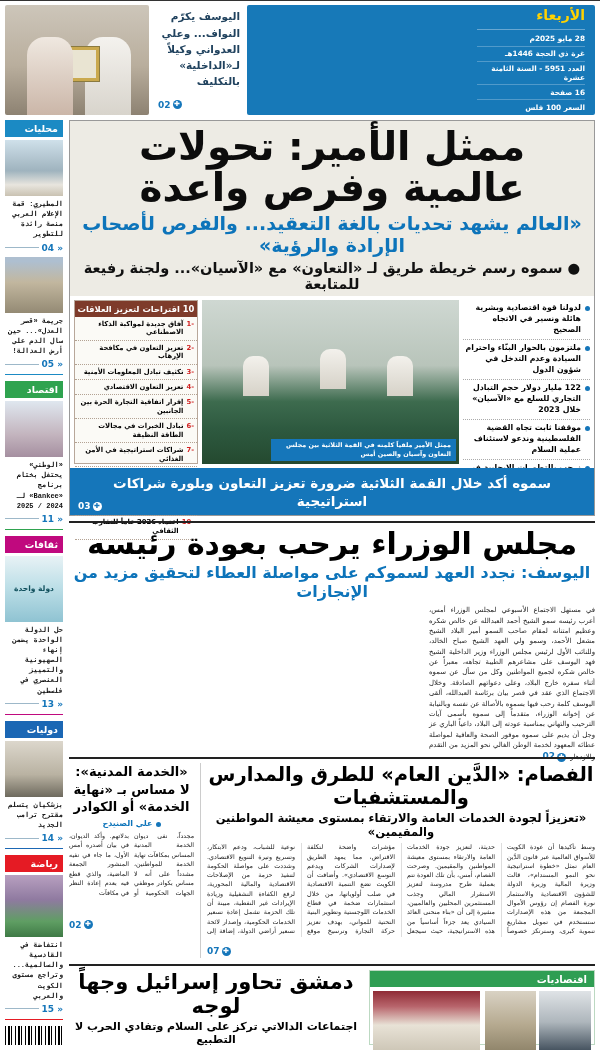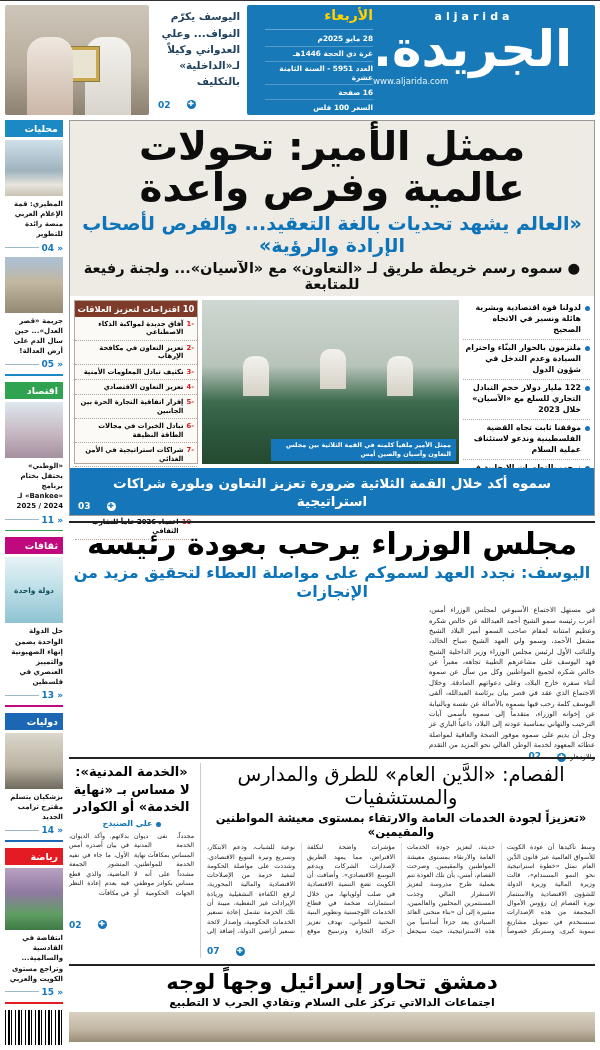--- a/index.html
+++ b/index.html
@@ -38,30 +38,30 @@
   .c-blue { background:#1b8ac4; } .c-green { background:#2fa34f; } .c-mag { background:#c0097e; }
   .c-blue2 { background:#1b67b4; } .c-red { background:#e51b24; }
   .sb-photo { width:100%; height:56px; margin-bottom:3px;
     background:linear-gradient(180deg,#b9cfdd 0%,#98b3c4 45%,#7b8d98 100%); }
   .ph-crowd { background:linear-gradient(180deg,#cfe0ea,#9fb3be 55%,#e8e5de 80%,#c9c2b2); }
   .ph-city { background:linear-gradient(180deg,#aebfd0 8%,#c2b79f 45%,#948a74 100%); }
   .ph-group { background:linear-gradient(180deg,#dfe7ef,#c3b4be 60%,#a58fa0); }
   .ph-book { background:linear-gradient(180deg,#e8f2f5,#bfe0e8 45%,#8fc3d2); height:66px; }
   .ph-wave { background:linear-gradient(180deg,#dcd7cc,#b9b2a2 60%,#6e6a5e); }
   .ph-foot { background:linear-gradient(180deg,#b8a0c0,#8f7aa0 40%,#5f9e63 75%,#3f7a46); height:62px; }
-  .sb-cap { font-size:7px; font-weight:bold; line-height:1.45; text-align:right; color:#111; margin-bottom:3px; }
+  .sb-cap { font-size:7px; font-weight:bold; line-height:1.45; text-align:right; color:#111; margin-bottom:3px;font-family:Liberation Mono, monospace; }
   .sb-page { display:flex; align-items:center; gap:3px; margin-bottom:4px; }
   .sb-page-num { color:#1576ba; font-size:9px; font-weight:bold; white-space:nowrap; }
   .sb-line { flex:1; border-bottom:1px solid #9db8c9; }
   .sb-div { height:2px; margin:1px 0 6px; }
   .barcode { margin-top:auto; height:40px; width:100%;
     background:repeating-linear-gradient(90deg,#000 0 1px,#fff 1px 3px,#000 3px 5px,#fff 5px 6px,#000 6px 7px,#fff 7px 10px); }
 
   
-  .pgmark { display:inline-flex; align-items:center; gap:16px; direction:ltr; }
+  .pgmark { display:inline-flex; align-items:center; gap:2px; direction:ltr; }
   .pgnum { color:#1576ba; font-size:9px; font-weight:bold; }
   .pgicon { width:9px; height:9px; border-radius:50%; background:#1576ba; color:#fff; font-size:7px; line-height:9px; text-align:center; display:inline-block; }
   .pgmark.inv .pgnum { color:#fff; }
   .pgmark.inv .pgicon { background:#fff; color:#1576ba; }
 
   
   .s1 { border:1px solid #999; }
   .s1-head { background:#edebe4; text-align:center; padding:6px 6px 4px; }
   .s1-h1 { font-size:39px; font-weight:bold; line-height:1.05; letter-spacing:-1.5px; color:#0c0c0c; }
   .s1-sub { color:#0d74ba; font-size:19px; font-weight:bold; margin-top:3px; letter-spacing:-0.5px; }
@@ -92,21 +92,21 @@
   .s2-photo { flex:1; position:relative; overflow:hidden;
     background:linear-gradient(180deg,#b9c6cc 0%,#9fb0b8 45%,#7d8a90 100%); }
   .flagL,.flagR { position:absolute; top:0; width:38px; height:70%;
     background:linear-gradient(180deg,#2e7d46 0 33%,#f2f2f2 33% 66%,#c2342e 66% 100%); }
   .flagL { left:4px; transform:rotate(6deg); } .flagR { right:70px; transform:rotate(-5deg); }
   .s2-cap { position:absolute; bottom:4px; left:6px; background:#1576ba; color:#fff; font-size:6.4px; font-weight:bold; padding:2px 5px; }
 
   
   .r3 { display:flex; gap:6px; margin-top:6px; border-top:2px solid #222; padding-top:4px; }
   .fasam { flex:1; min-width:0; }
-  .fasam-h { font-size:19.5px; font-weight:normal; text-align:center; letter-spacing:-0.5px; }
+  .fasam-h { font-size:19.5px; font-weight:bold; text-align:center; letter-spacing:-0.5px; }
   .fasam-sub { font-size:11.5px; font-weight:bold; text-align:center; margin:2px 0 4px; }
   .fasam-cols { display:flex; gap:6px; height:94px; overflow:hidden; }
   .fasam-cols .col { flex:1; font-size:6.4px; line-height:1.45; text-align:justify; color:#222; border-left:1px solid #ddd; padding-left:5px; }
   .fasam-cols .col:last-child { border-left:none; padding-left:0; }
   .fasam-mark { text-align:left; margin-top:2px; }
   .khidma { width:132px; flex:none; border-right:1px solid #ccc; padding-right:6px; }
   .khidma-h { font-size:13px; font-weight:bold; text-align:center; line-height:1.35; }
   .byline { color:#0d74ba; font-size:8px; font-weight:bold; text-align:center; margin:3px 0; }
   .byline .dot { display:inline-block; margin-left:3px; vertical-align:middle; }
   .khidma-body { column-count:2; column-gap:5px; font-size:6.3px; line-height:1.5; text-align:justify; height:80px; overflow:hidden; color:#222; }
@@ -130,25 +130,20 @@
     background:linear-gradient(180deg,#d8d0c2 0%,#c4b9a6 55%,#9a8d76 100%); }
   .dam-body { column-count:2; column-gap:7px; font-size:6.5px; line-height:1.5; text-align:justify; margin-top:3px; flex:1; overflow:hidden; color:#222; }
 </style>
 </head>
 <body>
 
 <div class="page">
 
   <header class="hdr">
     <div class="masthead">
-      <div class="logo-block">
-        <div class="logo-en">aljarida</div>
-        <div class="logo-ar">الجريدة.</div>
-        <div class="logo-www">www.aljarida.com</div>
-      </div>
       <div class="date-col">
         <div class="date-day">الأربعاء</div>
         <div class="date-line">28 مايو 2025م</div>
         <div class="date-line">غرة ذي الحجة 1446هـ</div>
         <div class="date-line">العدد 5951 - السنة الثامنة عشرة</div>
         <div class="date-line">16 صفحة</div>
         <div class="date-line">السعر 100 فلس</div>
       </div>
     </div>
     <div class="teaser">
@@ -295,20 +290,37 @@
           <div class="khidma-mark">
             <span class="pgmark">
                 <span class="pgnum">02</span>
                 <span class="pgicon">✚</span>
               </span>
           </div>
         </section>
       </div>
 
       <div class="r4">
+        <section class="econ">
+          <div class="econ-head">اقتصاديات</div>
+          <div class="econ-items">
+            <div class="econ-item">
+              <div class="econ-photos">
+                <div class="portrait suit"></div>
+                <div class="portrait"></div>
+              </div>
+
+            </div>
+            <div class="econ-item">
+              <div class="ph-ooredoo"></div>
+
+            </div>
+          </div>
+
+        </section>
 
         <section class="dam">
           <h5 class="dam-h">دمشق تحاور إسرائيل وجهاً لوجه</h5>
           <div class="dam-sub">اجتماعات الدالاتي تركز على السلام وتفادي الحرب لا التطبيع</div>
           <div class="dam-photo">
             
             
             
             
             

